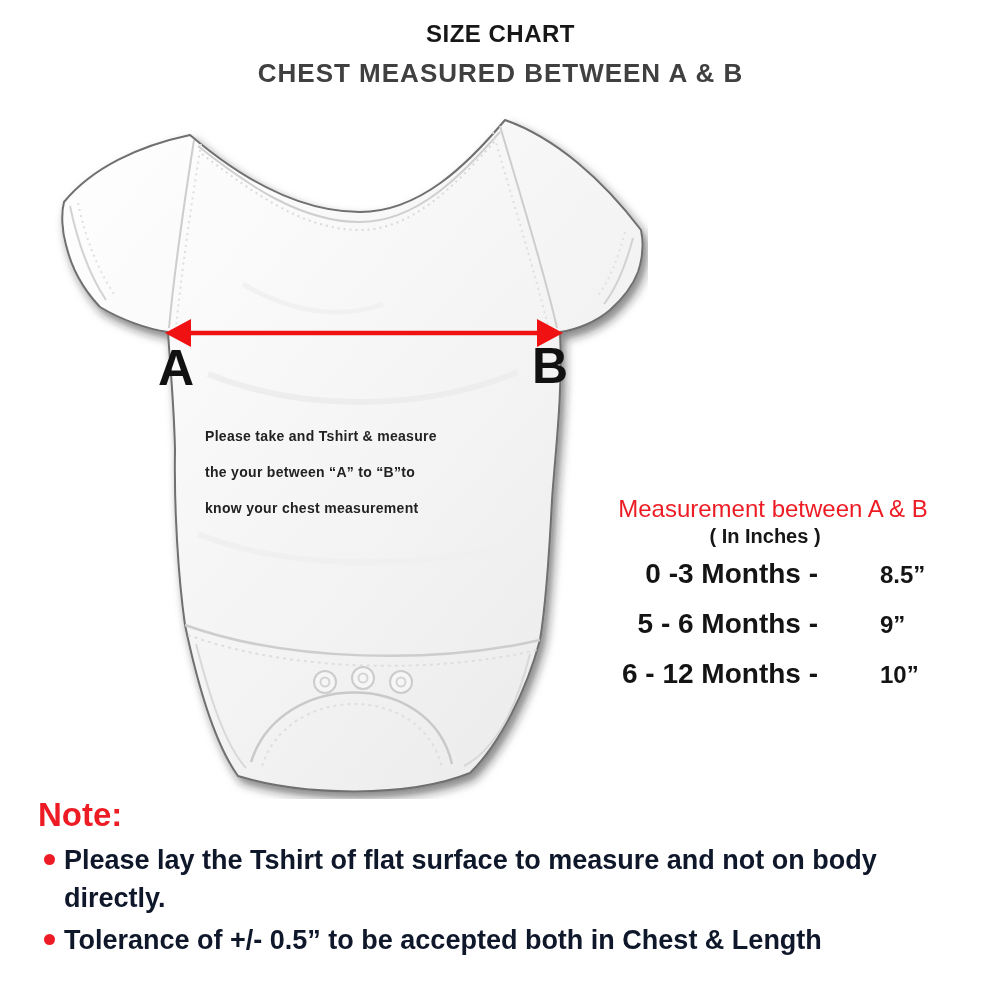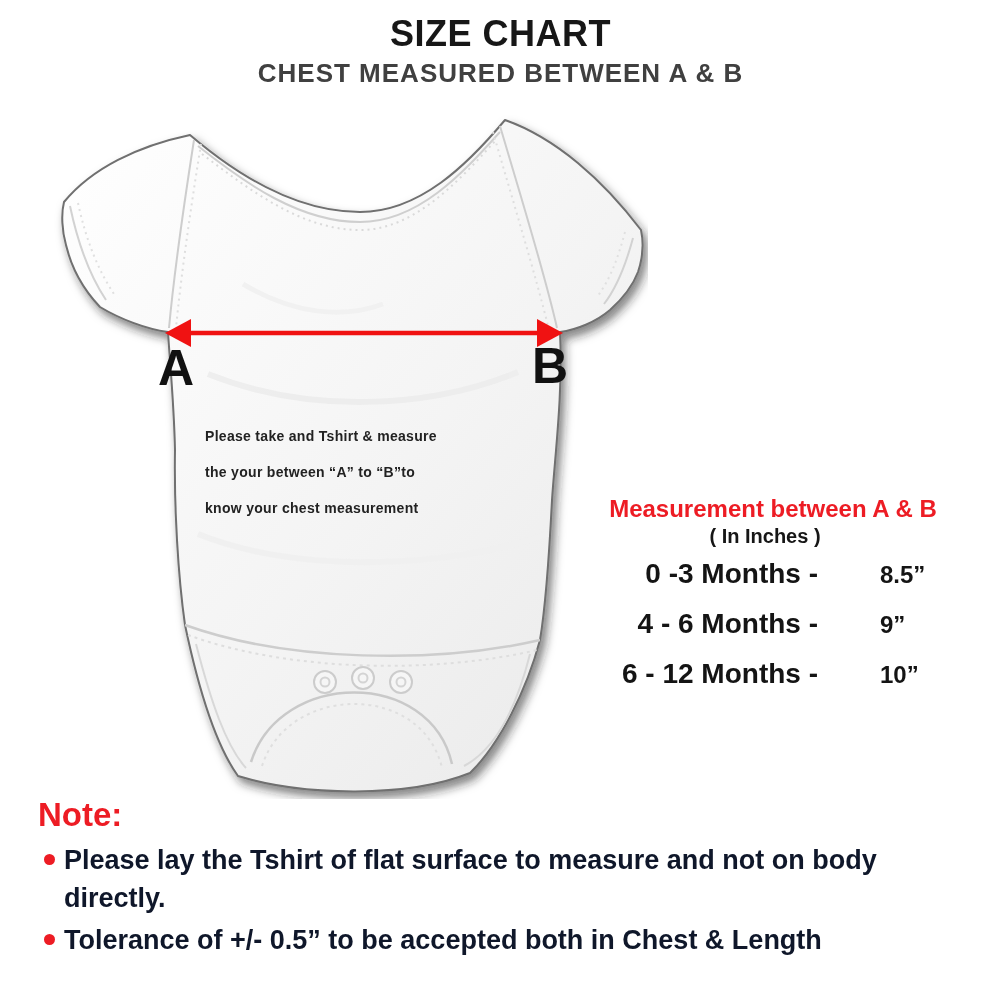--- a/index.html
+++ b/index.html
@@ -2,34 +2,34 @@
 <html><head>
 <meta charset="utf-8">
 <style>
   html,body{margin:0;padding:0;background:#ffffff;}
   .page{
     position:relative;width:1001px;height:1001px;background:#ffffff;overflow:hidden;
     font-family:"Liberation Sans","DejaVu Sans",sans-serif;color:#1b1b1b;
   }
   
   .hdr{position:absolute;left:0;top:12px;width:100%;text-align:center;}
-  .title{font-size:36px;font-weight:700;letter-spacing:.5px;color:#171717;line-height:44px;}
+  .title{font-size:24px;font-weight:700;letter-spacing:.5px;color:#171717;line-height:44px;}
   .subtitle{font-size:26px;font-weight:700;letter-spacing:1px;color:#404040;line-height:30px;margin-top:2px;}
   
   .onesie{position:absolute;left:48px;top:104px;width:600px;height:695px;}
   
   .pt-label{position:absolute;font-size:50px;font-weight:700;color:#111;line-height:52px;}
   .pt-label.a{left:158px;top:342px;}
   .pt-label.b{left:532px;top:340px;}
   
   .chest-note{position:absolute;left:205px;top:418px;}
   .chest-line{font-size:14px;font-weight:700;color:#222;line-height:36px;letter-spacing:.3px;white-space:nowrap;}
   
   .measure-panel{position:absolute;left:553px;top:496px;width:424px;text-align:center;}
-  .mp-heading{font-size:24px;font-weight:700;color:#ed1c24;line-height:25px;white-space:nowrap;padding-left:16px;}
+  .mp-heading{font-size:24px;font-weight:400;color:#ed1c24;line-height:25px;white-space:nowrap;padding-left:16px;}
   .mp-unit{font-size:20px;font-weight:700;color:#161616;line-height:23px;margin-top:4px;}
   .mp-rows{margin-top:9px;}
   .mp-row{display:flex;align-items:baseline;height:34px;margin-bottom:16px;font-weight:700;color:#141414;gap:47px;}
   .mp-label{width:265px;text-align:right;font-size:28px;line-height:34px;white-space:nowrap;}
   .mp-value{margin-left:15px;text-align:center;font-size:24px;line-height:34px;white-space:nowrap;}
   
   .note{position:absolute;left:38px;top:794px;width:950px;}
   .note-title{font-size:33px;font-weight:700;color:#ed1c24;line-height:42px;}
   .note-list{margin-top:5px;}
   .note-item{display:flex;align-items:flex-start;margin-bottom:4px;padding-left:6px;}
@@ -144,21 +144,21 @@
 
   <section class="measure-panel">
     <div class="mp-heading">Measurement between A &amp; B</div>
     <div class="mp-unit">( In Inches )</div>
     <div class="mp-rows">
       <div class="mp-row">
         <span class="mp-label">0 -3 Months -</span>
         <span class="mp-value">8.5”</span>
       </div>
       <div class="mp-row">
-        <span class="mp-label">4 - 6 Months -</span>
+        <span class="mp-label">5 - 6 Months -</span>
         <span class="mp-value">9”</span>
       </div>
       <div class="mp-row">
         <span class="mp-label">6 - 12 Months -</span>
         <span class="mp-value">10”</span>
       </div>
     </div>
   </section>
 
   <section class="note">

